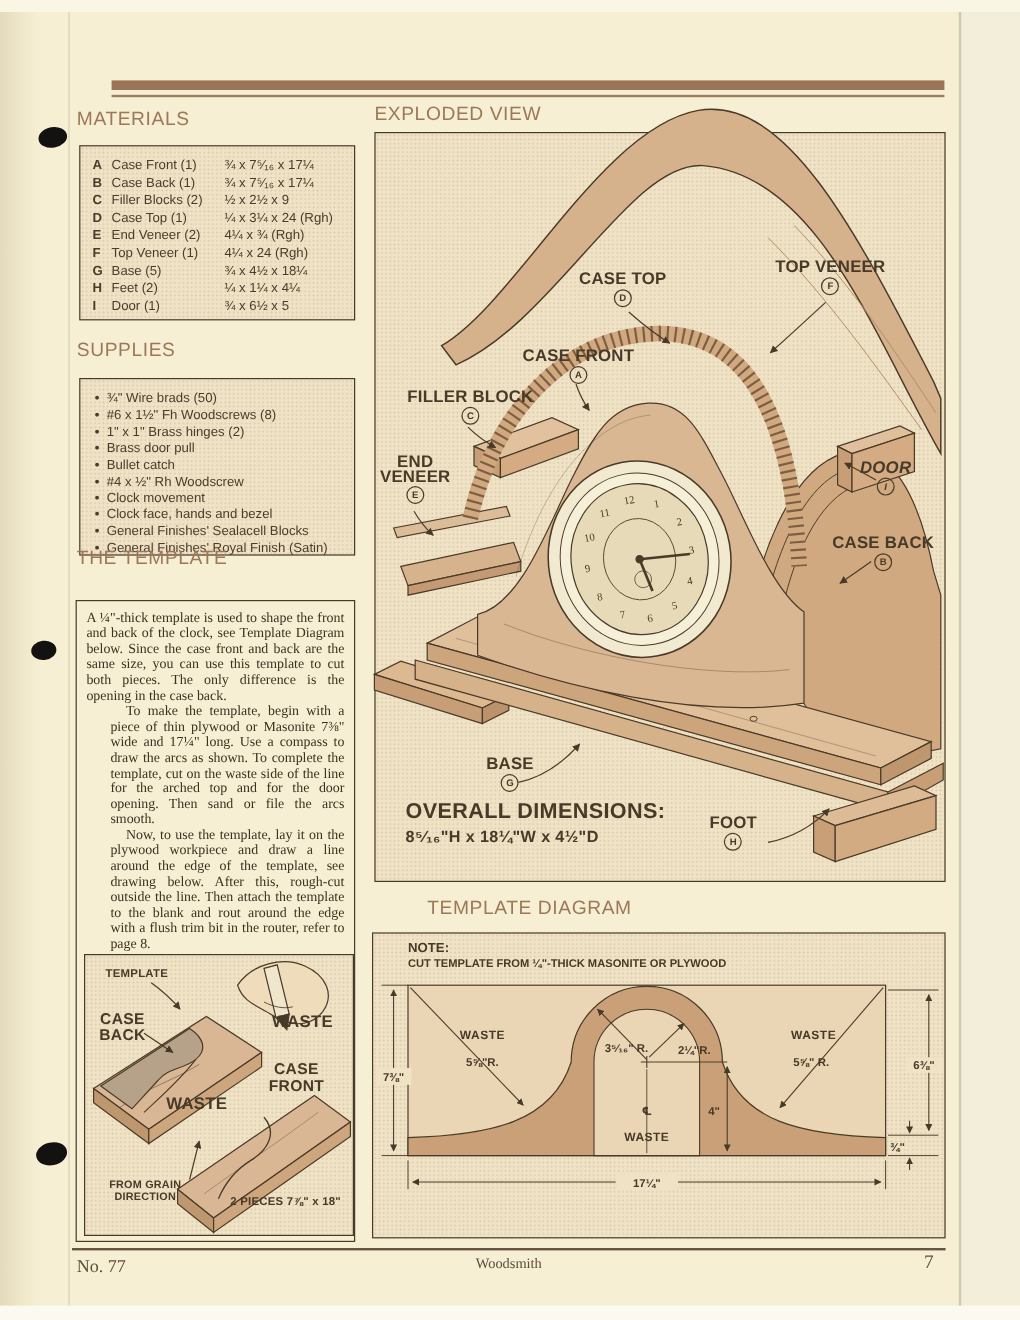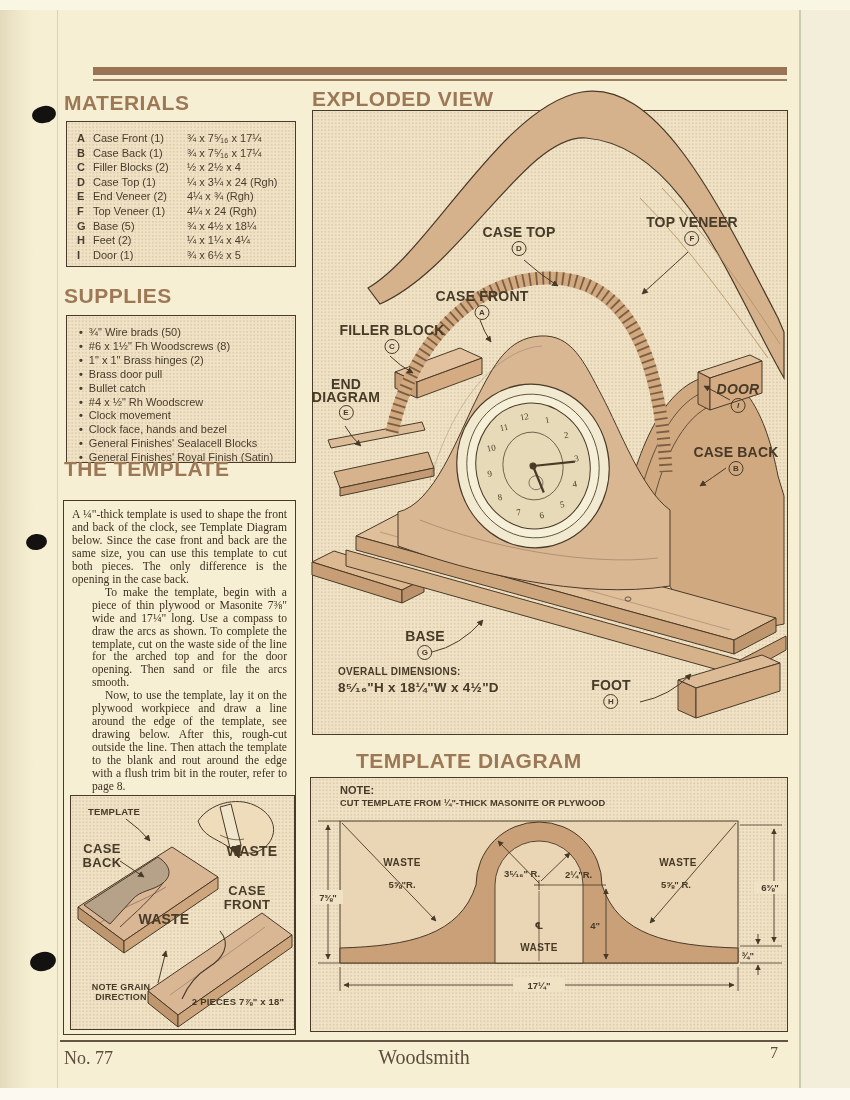--- a/index.html
+++ b/index.html
@@ -13,21 +13,21 @@
   .page-right-strip{position:absolute;left:801px;top:0;width:49px;height:1100px;background:#f3eeda;}
   .page-top-strip{position:absolute;left:0;top:0;width:850px;height:10px;background:#faf6e4;}
   .page-bottom-strip{position:absolute;left:0;top:1088px;width:850px;height:12px;background:#fcfaf0;}
   .hole{position:absolute;background:#141210;border-radius:50%;}
   .hole1{left:32px;top:106px;width:24px;height:17px;transform:rotate(-10deg);}
   .hole2{left:26px;top:534px;width:21px;height:16px;transform:rotate(-6deg);}
   .hole3{left:30px;top:952px;width:26px;height:19px;transform:rotate(-12deg);}
   .top-bar{position:absolute;left:93px;top:67px;width:694px;height:8px;background:#997456;}
   .top-line{position:absolute;left:93px;top:79px;width:694px;height:2px;background:#9d7e5f;}
 
-  .h2{position:absolute;font-weight:bold;font-size:21px;letter-spacing:.5px;color:#9d7857;}
+  .h2{position:absolute;font-weight:normal;font-size:16px;letter-spacing:.5px;color:#9d7857;}
 
   .panel{position:absolute;border:1.6px solid #473a2a;background-color:#efe2c5;
          background-image:radial-gradient(rgba(140,100,55,.17) .6px,transparent .95px);
          background-size:3.5px 3.5px;box-sizing:border-box;}
   .plain{background-image:none;background-color:transparent;}
 
   
   .mat-list{padding:9px 8px 0 10px;}
   .mat-row{display:flex;font-size:11px;line-height:14.6px;color:#4a3c2c;}
   .mat-letter{width:16px;font-weight:bold;}
@@ -49,37 +49,37 @@
   .xlab{position:absolute;transform:translateX(-50%);text-align:center;z-index:6;}
   .lab-text{display:block;font-weight:bold;font-size:14px;letter-spacing:.2px;
             color:#473a28;white-space:pre-line;line-height:12.5px;}
   .circ{display:block;margin:2px auto 0;width:13px;height:13px;border:1.2px solid #473a28;
         border-radius:50%;font-size:8px;line-height:13px;font-weight:bold;text-align:center;color:#473a28;}
   .flab-sm .lab-text{font-size:9.5px;line-height:10.5px;}
   .flab-lg .lab-text{font-size:13px;line-height:14px;letter-spacing:.3px;}
   .flab-xs .lab-text{font-size:9px;line-height:10px;}
 
   .overall{position:absolute;left:338px;top:666px;z-index:6;}
-  .overall .oh{font-weight:bold;font-size:10px;color:#473a28;letter-spacing:.3px;}
+  .overall .oh{font-weight:bold;font-size:18px;color:#473a28;letter-spacing:.3px;}
   .overall .ov{font-weight:bold;font-size:13.5px;color:#473a28;letter-spacing:.3px;margin-top:3px;}
 
   .note-head{position:absolute;left:340px;top:784px;font-weight:bold;font-size:11px;color:#473a28;z-index:6;}
   .note-body{position:absolute;left:340px;top:798px;font-weight:bold;font-size:9.3px;color:#473a28;z-index:6;}
 
   svg{position:absolute;pointer-events:none;}
   svg text{font-family:"Liberation Sans","DejaVu Sans",sans-serif;}
   .dimtxt{font-weight:bold;font-size:9.5px;fill:#473a28;}
   .wastetxt{font-weight:bold;font-size:10px;fill:#473a28;letter-spacing:.4px;}
   .numtxt{font-family:"Liberation Serif","DejaVu Serif",serif;font-size:9px;fill:#4a3a28;}
 
   .footer-line{position:absolute;left:60px;top:1040px;width:728px;height:1.5px;background:#665543;}
   .footer-issue{position:absolute;left:64px;top:1048px;font-family:"Liberation Serif","DejaVu Serif",serif;
-                font-size:18px;color:#5d4d3a;}
+                font-size:15px;color:#5d4d3a;}
   .footer-mag{position:absolute;left:60px;top:1046px;width:728px;text-align:center;
-              font-family:"Liberation Serif","DejaVu Serif",serif;font-size:20px;color:#5d4d3a;}
+              font-family:"Liberation Serif","DejaVu Serif",serif;font-size:12px;color:#5d4d3a;}
   .footer-page{position:absolute;left:770px;top:1044px;font-family:"Liberation Serif","DejaVu Serif",serif;
                font-size:16px;color:#5d4d3a;}
 </style>
 </head>
 <body>
 
 <div class="spine"></div>
 <div class="crease"></div>
 <div class="page-right-strip"></div>
 <div class="page-right-line"></div>
@@ -103,21 +103,21 @@
 
       <div class="mat-row">
         <span class="mat-letter">B</span>
         <span class="mat-name">Case Back (1)</span>
         <span class="mat-dims">¾ x 7⁵⁄₁₆ x 17¼</span>
       </div>
 
       <div class="mat-row">
         <span class="mat-letter">C</span>
         <span class="mat-name">Filler Blocks (2)</span>
-        <span class="mat-dims">½ x 2½ x 4</span>
+        <span class="mat-dims">½ x 2½ x 9</span>
       </div>
 
       <div class="mat-row">
         <span class="mat-letter">D</span>
         <span class="mat-name">Case Top (1)</span>
         <span class="mat-dims">¼ x 3¼ x 24 (Rgh)</span>
       </div>
 
       <div class="mat-row">
         <span class="mat-letter">E</span>
@@ -231,21 +231,21 @@
     <span class="lab-text">WASTE</span>
   </div>
 <div class="xlab flab-lg" style="left:247px;top:884px;">
     <span class="lab-text">CASE
 FRONT</span>
   </div>
 <div class="xlab" style="left:164px;top:913px;">
     <span class="lab-text">WASTE</span>
   </div>
 <div class="xlab flab-xs" style="left:121px;top:982px;">
-    <span class="lab-text">NOTE GRAIN
+    <span class="lab-text">FROM GRAIN
 DIRECTION</span>
   </div>
 <div class="xlab flab-sm" style="left:238px;top:997px;">
     <span class="lab-text">2 PIECES 7⅞" x 18"</span>
   </div>
 
 <div class="h2" style="left:312px;top:87px;">EXPLODED VIEW</div>
 <div class="panel" style="left:312px;top:110px;width:476px;height:625px;"></div>
 <svg style="left:310px;top:80px;z-index:5;" width="478" height="660" viewBox="0 0 478 660">
   <defs>
@@ -365,21 +365,21 @@
 <div class="xlab" style="left:482px;top:290px;">
     <span class="lab-text">CASE FRONT</span>
     <span class="circ">A</span>
   </div>
 <div class="xlab" style="left:392px;top:324px;">
     <span class="lab-text">FILLER BLOCK</span>
     <span class="circ">C</span>
   </div>
 <div class="xlab" style="left:346px;top:378px;">
     <span class="lab-text">END
-DIAGRAM</span>
+VENEER</span>
     <span class="circ">E</span>
   </div>
 <div class="xlab" style="left:738px;top:383px;font-style:italic;">
     <span class="lab-text">DOOR</span>
     <span class="circ">I</span>
   </div>
 <div class="xlab" style="left:736px;top:446px;">
     <span class="lab-text">CASE BACK</span>
     <span class="circ">B</span>
   </div>

